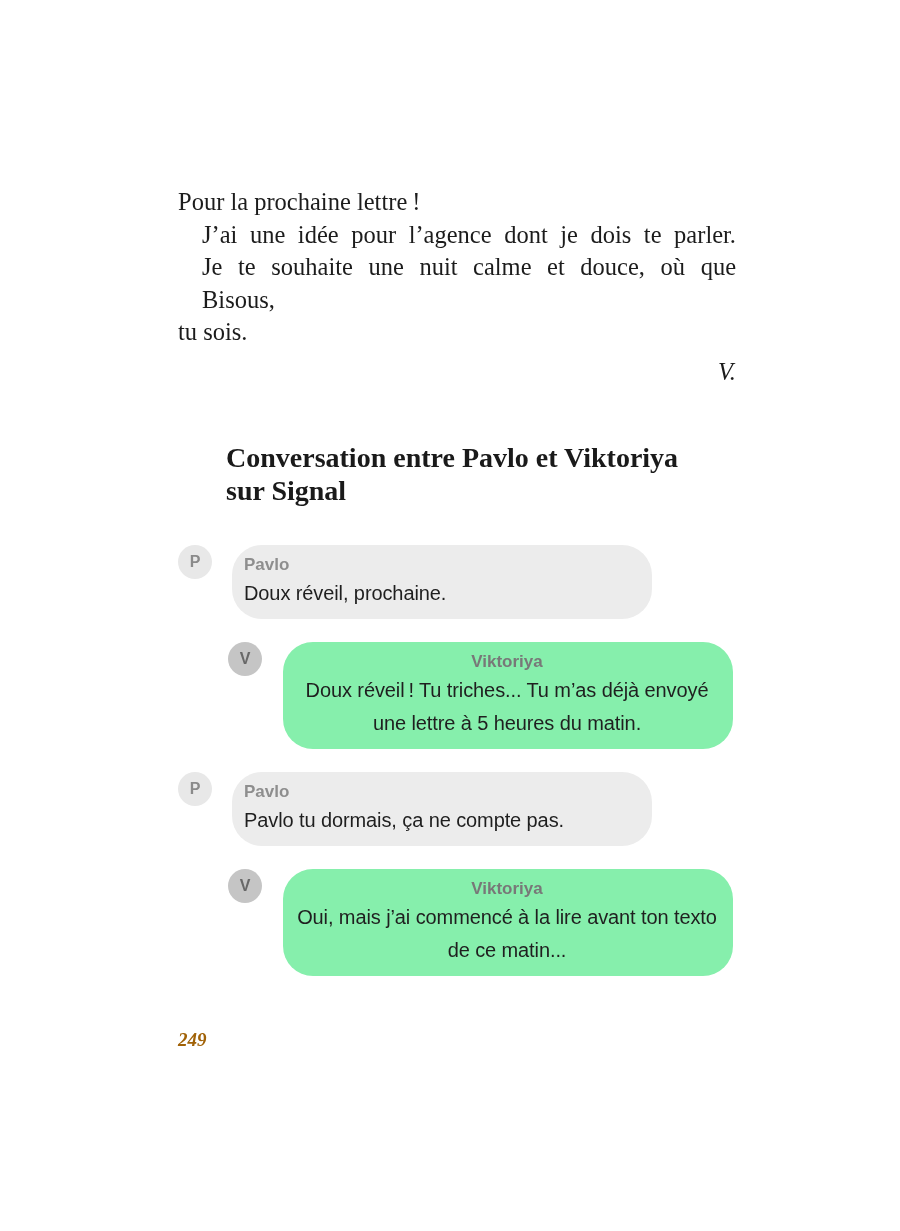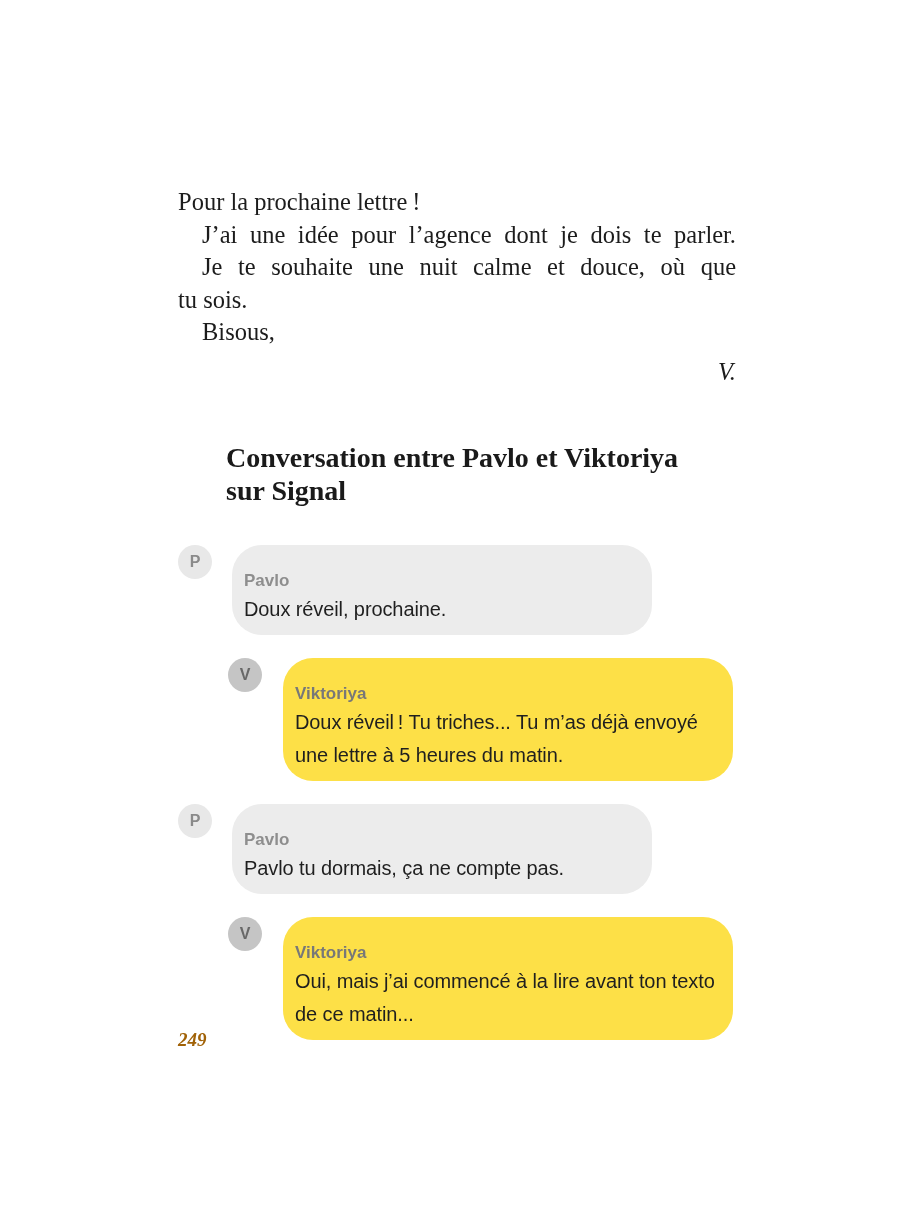--- a/index.html
+++ b/index.html
@@ -52,25 +52,25 @@
     width: 34px; height: 34px; border-radius: 50%;
     flex: 0 0 34px;
     display: flex; align-items: center; justify-content: center;
     font-size: 16px; font-weight: bold;
   }
   .pavlo .avatar { background: #e8e8e8; color: #8a8a8a; margin-right: 20px; }
   .viktoriya .avatar { background: #c5c5c5; color: #686868; margin-right: 21px; }
 
   .bubble {
     border-radius: 30px;
-    padding: 24px 14px 9px 12px;
+    padding: 8px 14px 9px 12px;
     box-sizing: border-box;
   }
   .pavlo .bubble { background: #ececec; width: 420px; }
-  .viktoriya .bubble { background: #fde047; width: 450px; }
+  .viktoriya .bubble { background: #86efac; width: 450px; text-align: center; }
 
   .sender-name {
     font-size: 17px; font-weight: bold; line-height: 24px;
   }
   .pavlo .sender-name { color: #8e8e8e; }
   .viktoriya .sender-name { color: #787878; }
 
   .msg-text {
     font-size: 20px; line-height: 33px; color: #1f1f1f;
     letter-spacing: -0.1px;
@@ -86,22 +86,22 @@
 </style>
 </head>
 <body>
 
 <div class="page">
 
   <div class="letter">
     <div class="line">Pour la prochaine lettre !</div>
     <div class="line indent jfull">J’ai une idée pour l’agence dont je dois te parler.</div>
     <div class="line indent jfull">Je te souhaite une nuit calme et douce, où que</div>
+    <div class="line indent">Bisous,</div>
     <div class="line">tu sois.</div>
-    <div class="line indent">Bisous,</div>
     <div class="line signature">V.</div>
   </div>
 
   <h2 class="section-title" style="margin:0;">
     <span>Conversation entre Pavlo et Viktoriya</span>
     <span>sur Signal</span>
   </h2>
 
   <div class="chat">
 

